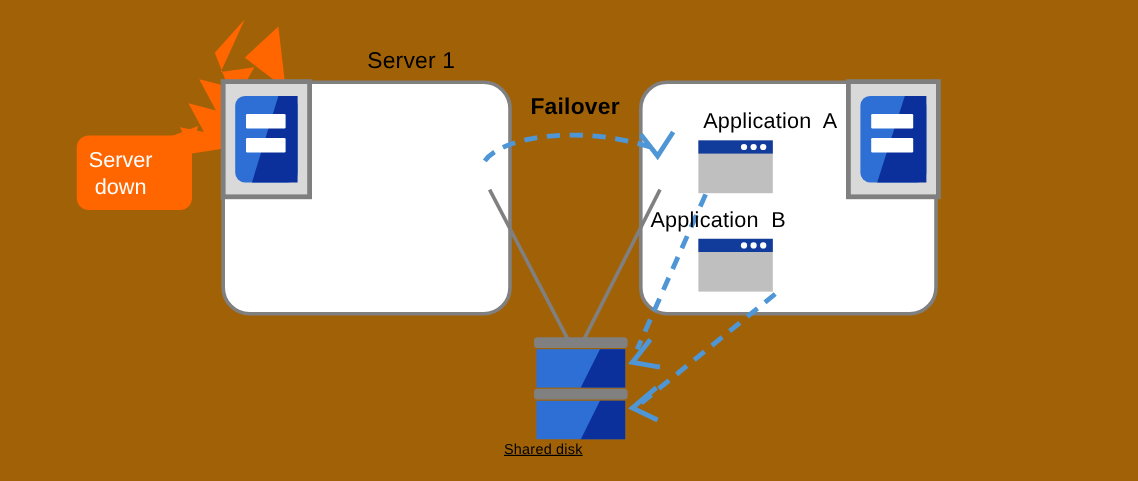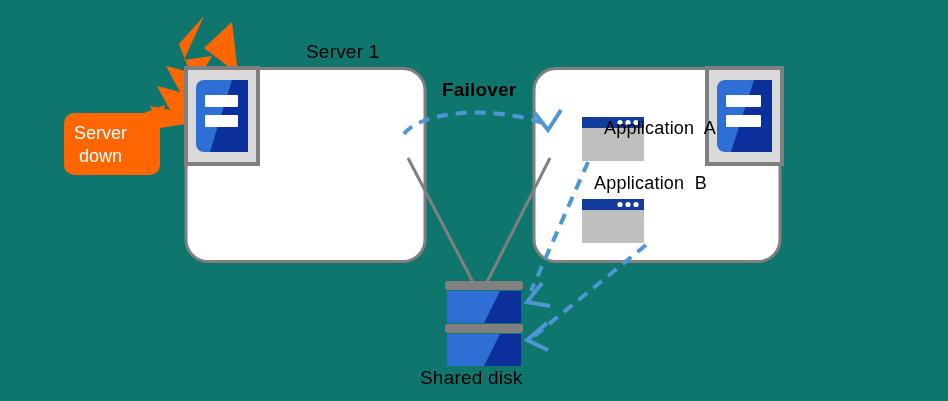--- a/index.html
+++ b/index.html
@@ -7,21 +7,21 @@
     padding: 0;
     background: #ffffff;
   }
   body {
     font-family: "Liberation Sans", sans-serif;
   }
   #canvas {
     position: relative;
     width: 948px;
     height: 401px;
-    background: #0f766e;
+    background: #a16207;
     overflow: hidden;
   }
   #svg-layer {
     position: absolute;
     left: 0;
     top: 0;
     width: 948px;
     height: 401px;
   }
   .lbl {
@@ -36,22 +36,23 @@
   }
   .app-title {
     font-size: 18px;
     letter-spacing: 0.2px;
   }
   .failover-title {
     font-size: 19px;
     letter-spacing: 0.2px;
   }
   .disk-title {
-    font-size: 19px;
+    font-size: 12px;
     letter-spacing: 0.2px;
+    text-decoration: underline;
   }
   .badge-text {
     position: absolute;
     color: #ffffff;
     font-size: 18px;
     line-height: 23px;
     text-align: center;
     width: 73px;
     left: 64px;
     top: 122px;
@@ -144,22 +145,22 @@
     <path d="M 646 245 L 533 337" fill="none" stroke="#4E96D6" stroke-width="4" stroke-dasharray="11 8"></path>
     <path d="M 547 323 L 527 340 L 548 350" fill="none" stroke="#4E96D6" stroke-width="4" stroke-linecap="butt" stroke-linejoin="miter"></path>
 
   </svg>
 
   <div class="lbl server-title" style="left:306px; top:41px;">Server 1</div>
 
 
   <div class="lbl failover-title" style="left:442px; top:79px;font-weight:bold;">Failover</div>
 
-  <div class="lbl app-title" style="left:604px; top:91px;margin-top:27px;">Application  A</div>
+  <div class="lbl app-title" style="left:586px; top:91px;">Application  A</div>
 
-  <div class="lbl app-title" style="left:594px; top:173px;">Application  B</div>
+  <div class="lbl app-title" style="left:542px; top:173px;">Application  B</div>
 
   <div class="lbl disk-title" style="left:420px; top:367px;">Shared disk</div>
 
   <div class="badge-text">Server
 down</div>
 
 </div>
 
 </body></html>

